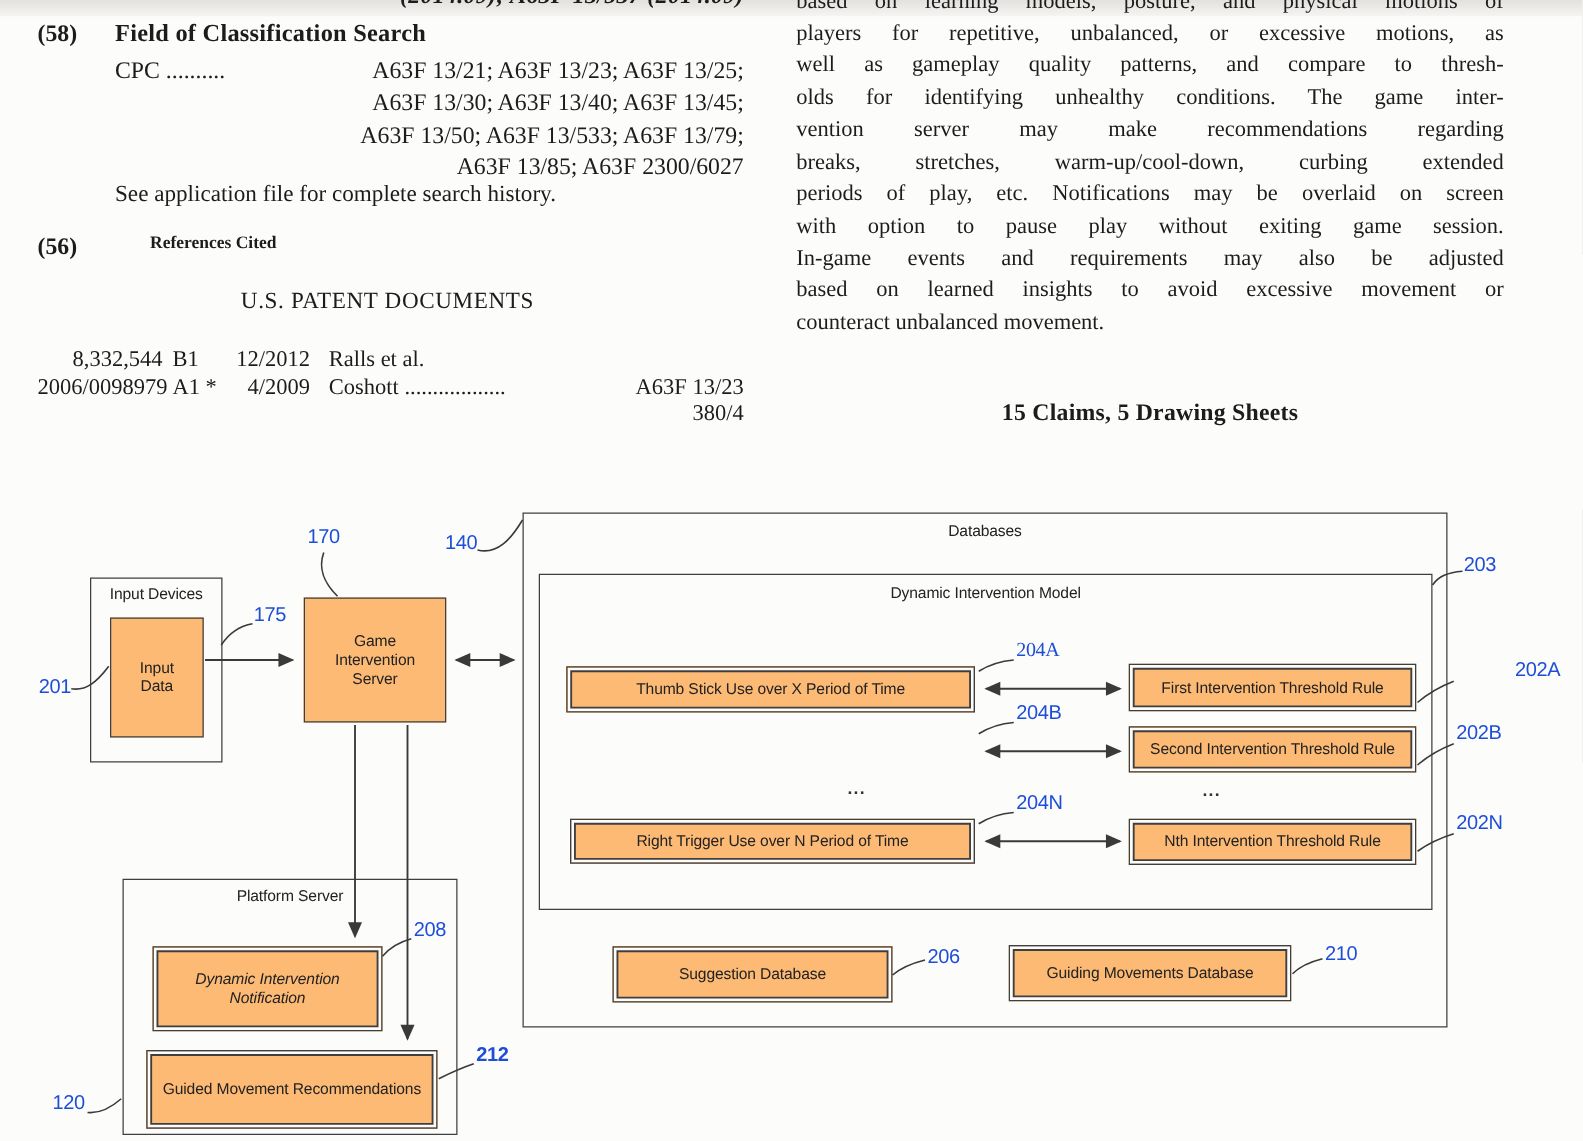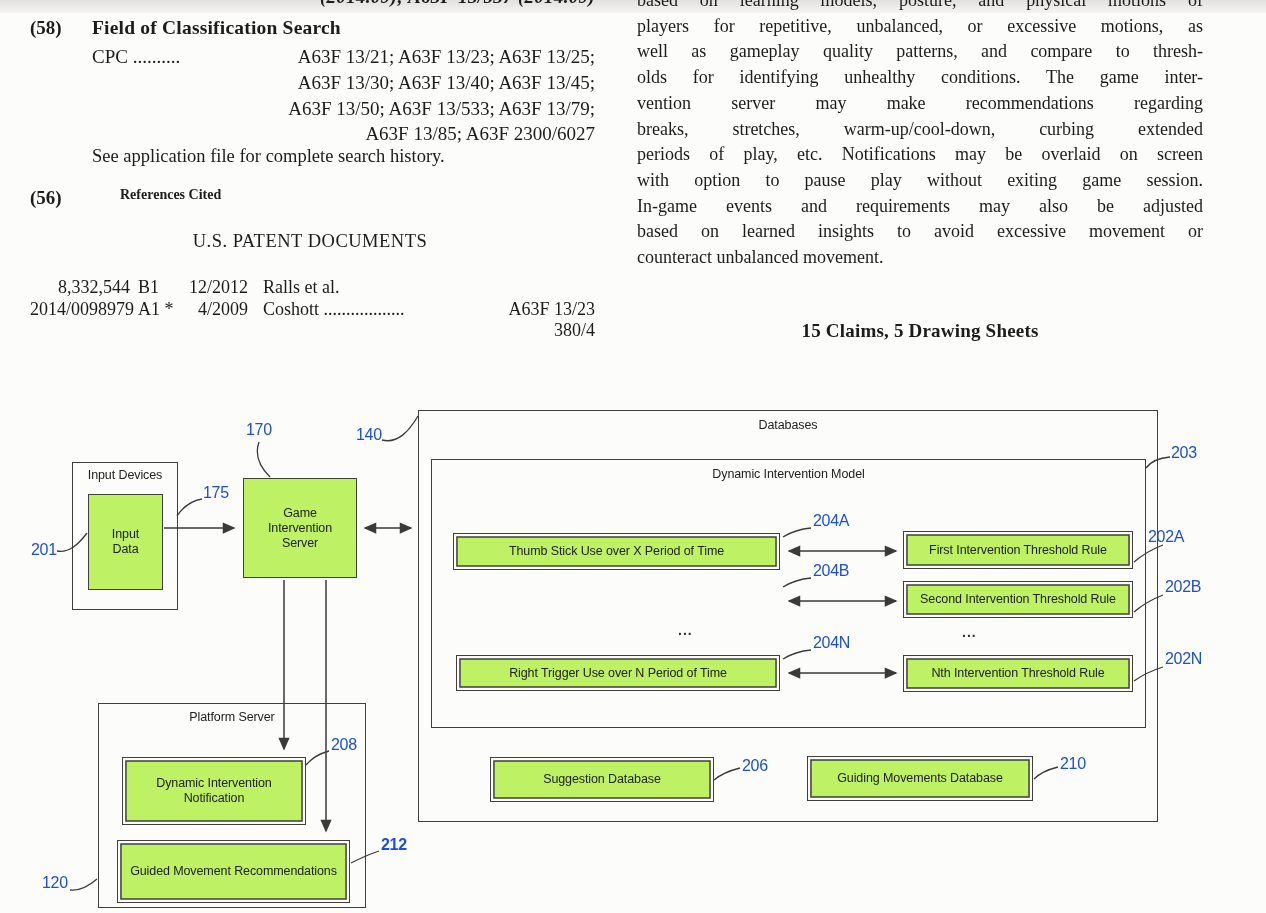--- a/index.html
+++ b/index.html
@@ -37,21 +37,21 @@
   .row-482{left:30px; top:320px; width:565px; text-align:right; font-size:18px;}
 
   .rcol{left:637px; top:-12px; width:566px; font-size:18px; line-height:25.7px;}
   .rl{text-align:justify;}
   .jl{text-align-last:justify;}
   .claims{left:637px; top:320px; width:566px; text-align:center; font-size:19px; font-weight:bold; letter-spacing:.2px;}
 
   
   .dbox{
     position:absolute; box-sizing:border-box;
-    border:1.5px solid #3f3f3f; background:#bef264;
+    border:1.5px solid #3f3f3f; background:#fdba74;
     display:flex; align-items:center; justify-content:center; text-align:center;
     font-family:"Liberation Sans", sans-serif; font-size:12.5px; line-height:1.2;
     color:#222; letter-spacing:-0.1px; padding:0 8px;
   }
   .dbl{box-shadow:inset 0 0 0 2.2px #fcfcfb, inset 0 0 0 3.7px #3f3f3f;}
   .frame{
     position:absolute; box-sizing:border-box; border:1.5px solid #3f3f3f;
     font-family:"Liberation Sans", sans-serif; color:#222;
   }
   .frame .ftitle{
@@ -91,21 +91,21 @@
   <div class="abs search-note">See application file for complete search history.</div>
 
   <div class="abs sec-num" style="top:187px;">(56)</div>
   <div class="abs refs-title">References Cited</div>
   <div class="abs refs-sub">U.S. PATENT DOCUMENTS</div>
 
   <div class="abs ref-row" style="left:30px; top:277px; width:565px;">
     <span class="rr-num">8,332,544</span><span class="rr-kind">B1</span><span class="rr-date">12/2012</span><span class="rr-name">Ralls et al.</span>
   </div>
   <div class="abs ref-row" style="left:30px; top:299px; width:565px;">
-    <span class="rr-num">2014/0098979</span><span class="rr-kind">A1 *</span><span class="rr-date">4/2009</span><span class="rr-name">Coshott ..................</span><span class="rr-class">A63F 13/23</span>
+    <span class="rr-num">2006/0098979</span><span class="rr-kind">A1 *</span><span class="rr-date">4/2009</span><span class="rr-name">Coshott ..................</span><span class="rr-class">A63F 13/23</span>
   </div>
   <div class="abs row-482">380/4</div>
 
   <div class="abs rcol">
     <div class="rl jl">based on learning models, posture, and physical motions of</div>
     <div class="rl jl">players for repetitive, unbalanced, or excessive motions, as</div>
     <div class="rl jl">well as gameplay quality patterns, and compare to thresh-</div>
     <div class="rl jl">olds for identifying unhealthy conditions. The game inter-</div>
     <div class="rl jl">vention server may make recommendations regarding</div>
     <div class="rl jl">breaks, stretches, warm-up/cool-down, curbing extended</div>
@@ -142,32 +142,32 @@
 
   <div class="dbox dbl" style="left:456px; top:655px; width:324px; height:36px;">Right Trigger Use over N Period of Time</div>
   <div class="dbox dbl" style="left:903px; top:655px; width:230px; height:37px;">Nth Intervention Threshold Rule</div>
 
   <div class="dbox dbl" style="left:490px; top:757px; width:224px; height:45px;">Suggestion Database</div>
   <div class="dbox dbl" style="left:807px; top:756px; width:226px; height:45px;">Guiding Movements Database</div>
 
   <div class="frame" style="left:98px; top:703px; width:268px; height:205px;">
     <span class="ftitle" style="top:6px;">Platform Server</span>
   </div>
-  <div class="dbox dbl" style="left:122px; top:757px; width:184px; height:68px; padding:14px 14px;">Dynamic Intervention Notification</div>
+  <div class="dbox dbl" style="left:122px; top:757px; width:184px; height:68px; padding:14px 14px;font-style:italic;">Dynamic Intervention Notification</div>
   <div class="dbox dbl" style="left:117px; top:840px; width:233px; height:63px;">Guided Movement Recommendations</div>
 
   <div class="ref-label" style="left:31px;  top:541px;">201</div>
   <div class="ref-label" style="left:203px; top:484px;">175</div>
   <div class="ref-label" style="left:246px; top:421px;">170</div>
   <div class="ref-label" style="left:356px; top:426px;">140</div>
   <div class="ref-label" style="left:1171px; top:444px;">203</div>
-  <div class="ref-label" style="left:813px; top:512px;">204A</div>
+  <div class="ref-label" style="left:813px; top:512px;font-family:Liberation Serif, serif;">204A</div>
   <div class="ref-label" style="left:813px; top:562px;">204B</div>
   <div class="ref-label" style="left:813px; top:634px;">204N</div>
-  <div class="ref-label" style="left:1148px; top:528px;text-align:right;">202A</div>
+  <div class="ref-label" style="left:1212px; top:528px;text-align:right;">202A</div>
   <div class="ref-label" style="left:1165px; top:578px;">202B</div>
   <div class="ref-label" style="left:1165px; top:650px;">202N</div>
   <div class="ref-label" style="left:742px; top:757px;">206</div>
   <div class="ref-label" style="left:1060px; top:755px;">210</div>
   <div class="ref-label" style="left:331px; top:736px;">208</div>
   <div class="ref-label" style="left:381px; top:836px;font-weight:bold;">212</div>
   <div class="ref-label" style="left:42px;  top:874px;">120</div>
 
   <svg class="conn" width="1266" height="913" viewBox="0 0 1266 913">
     <defs>

